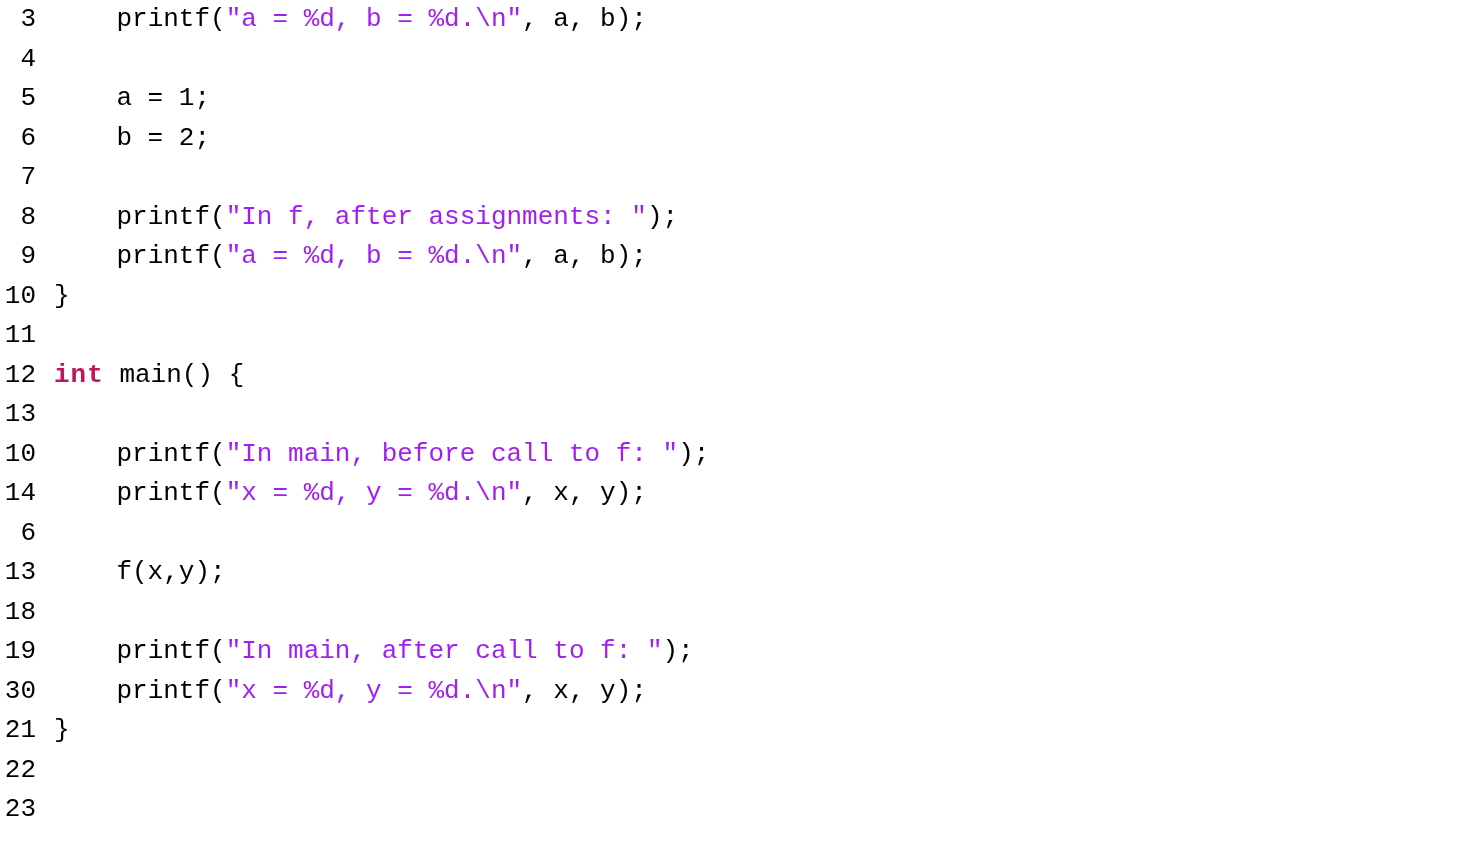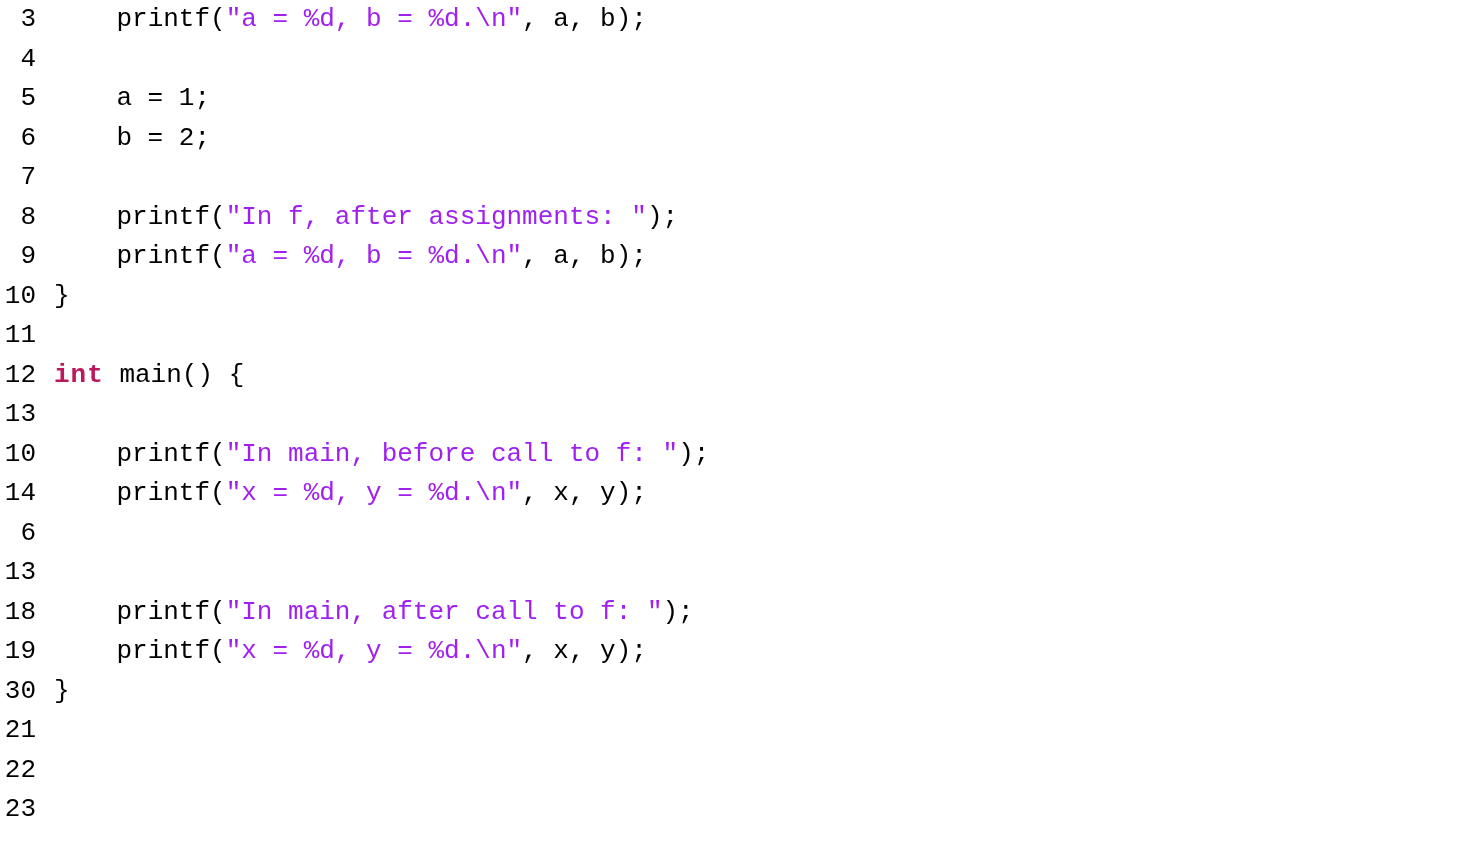--- a/index.html
+++ b/index.html
@@ -67,18 +67,19 @@
     <div></div>
     <div><span>    </span><span>printf(</span><span class="str">"In f, after assignments: "</span><span>);</span></div>
     <div><span>    </span><span>printf(</span><span class="str">"a = %d, b = %d.\n"</span><span>, a, b);</span></div>
     <div>}</div>
     <div></div>
     <div><span class="kw">int</span><span> main() {</span></div>
     <div></div>
     <div><span>    </span><span>printf(</span><span class="str">"In main, before call to f: "</span><span>);</span></div>
     <div><span>    </span><span>printf(</span><span class="str">"x = %d, y = %d.\n"</span><span>, x, y);</span></div>
     <div></div>
+    <div>    f(x,y);</div>
     <div></div>
     <div><span>    </span><span>printf(</span><span class="str">"In main, after call to f: "</span><span>);</span></div>
     <div><span>    </span><span>printf(</span><span class="str">"x = %d, y = %d.\n"</span><span>, x, y);</span></div>
     <div>}</div>
   </div>
 </div>
 
 </body></html>

